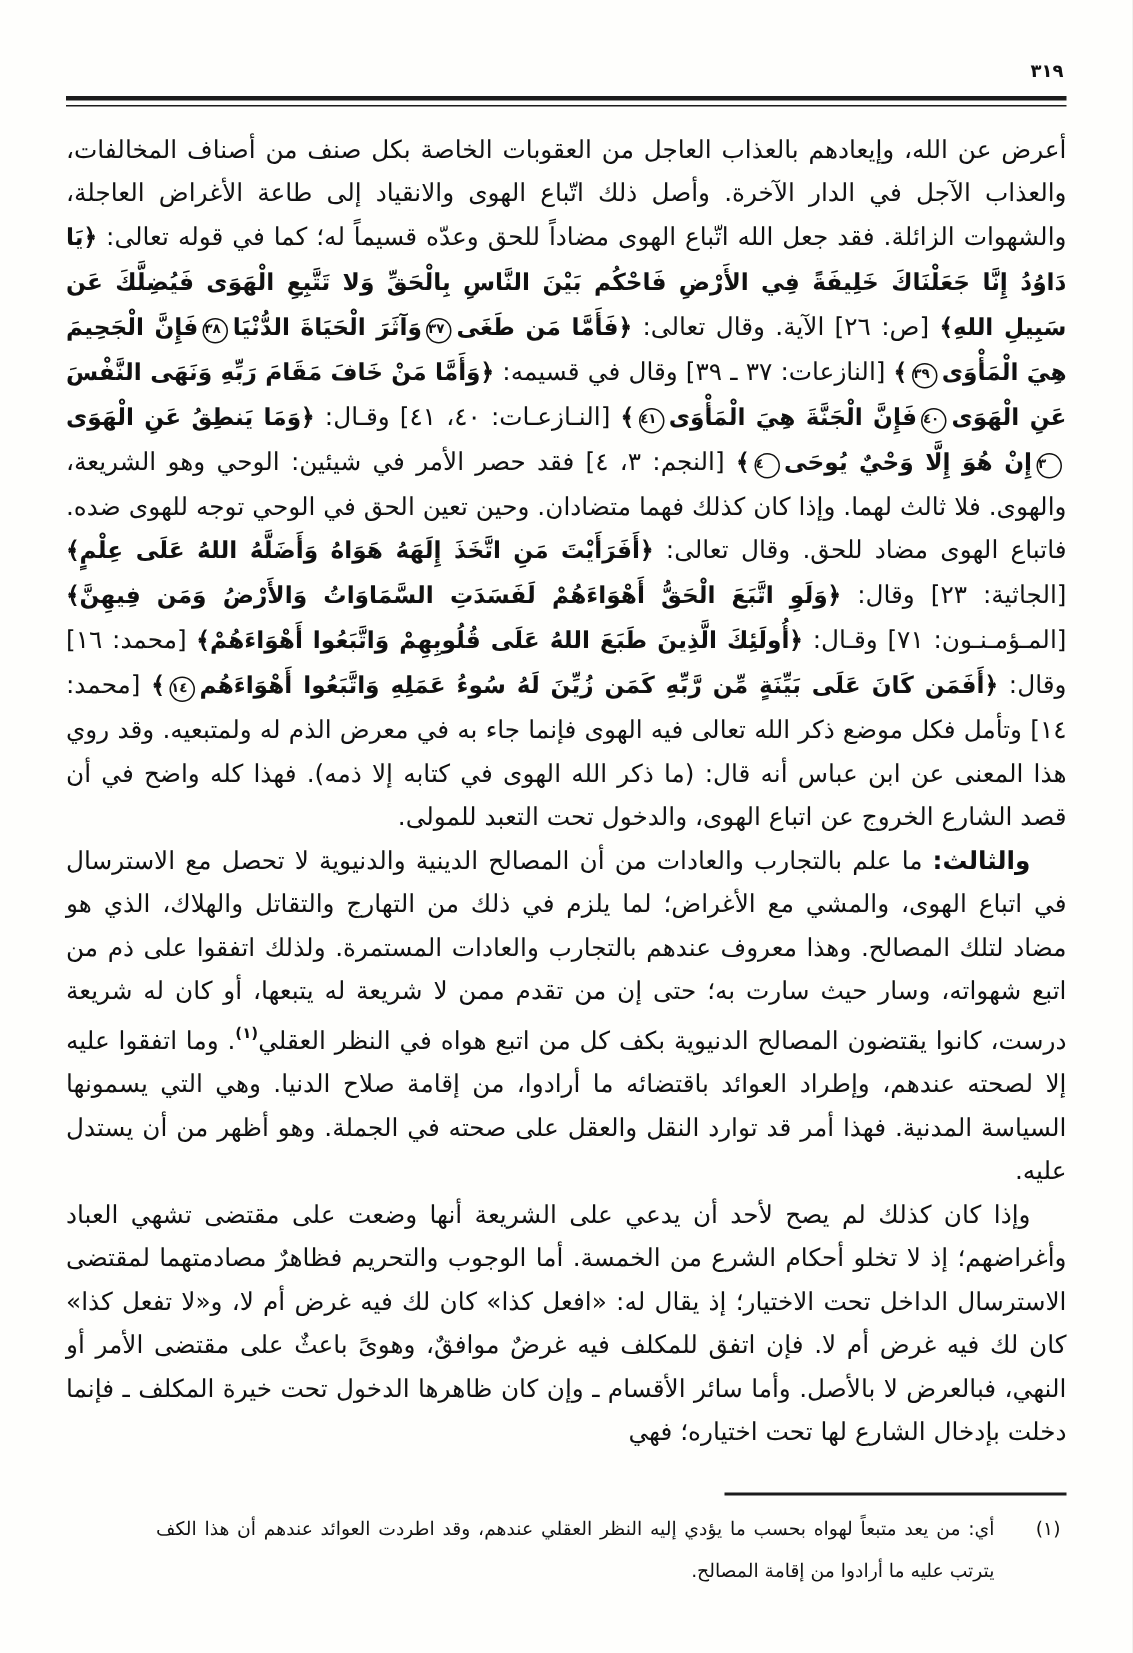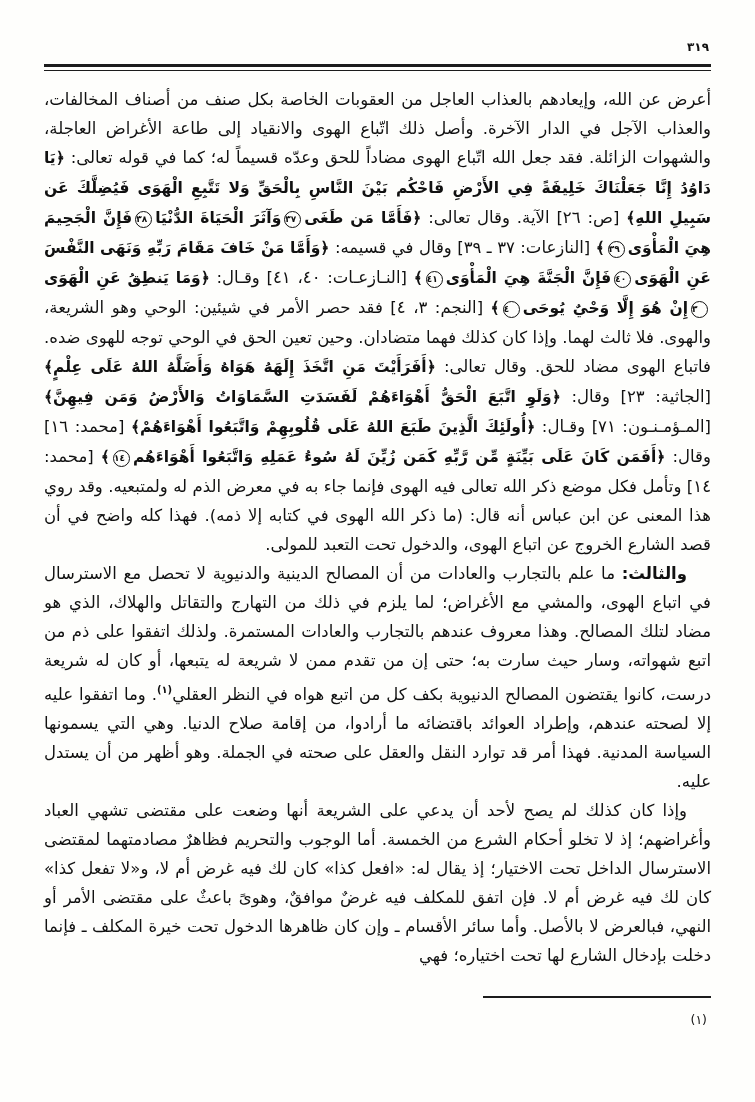--- a/index.html
+++ b/index.html
@@ -45,15 +45,16 @@
   <main class="body">
       <p class="para"><span>أعرض عن الله، وإيعادهم بالعذاب العاجل من العقوبات الخاصة بكل صنف من أصناف المخالفات، والعذاب الآجل في الدار الآخرة. وأصل ذلك اتّباع الهوى والانقياد إلى طاعة الأغراض العاجلة، والشهوات الزائلة. فقد جعل الله اتّباع الهوى مضاداً للحق وعدّه قسيماً له؛ كما في قوله تعالى: </span><span class="quran">﴿يَا دَاوُدُ إِنَّا جَعَلْنَاكَ خَلِيفَةً فِي الأَرْضِ فَاحْكُم بَيْنَ النَّاسِ بِالْحَقِّ وَلا تَتَّبِعِ الْهَوَى فَيُضِلَّكَ عَن سَبِيلِ اللهِ﴾</span><span> [ص: ٢٦] الآية. وقال تعالى: </span><span class="quran">﴿فَأَمَّا مَن طَغَى</span><span class="aya">٣٧</span><span class="quran">وَآثَرَ الْحَيَاةَ الدُّنْيَا</span><span class="aya">٣٨</span><span class="quran">فَإِنَّ الْجَحِيمَ هِيَ الْمَأْوَى</span><span class="aya">٣٩</span><span class="quran">﴾</span><span> [النازعات: ٣٧ ـ ٣٩] وقال في قسيمه: </span><span class="quran">﴿وَأَمَّا مَنْ خَافَ مَقَامَ رَبِّهِ وَنَهَى النَّفْسَ عَنِ الْهَوَى</span><span class="aya">٤٠</span><span class="quran">فَإِنَّ الْجَنَّةَ هِيَ الْمَأْوَى</span><span class="aya">٤١</span><span class="quran">﴾</span><span> [النـازعـات: ٤٠، ٤١] وقـال: </span><span class="quran">﴿وَمَا يَنطِقُ عَنِ الْهَوَى</span><span class="aya">٣</span><span class="quran">إِنْ هُوَ إِلَّا وَحْيٌ يُوحَى</span><span class="aya">٤</span><span class="quran">﴾</span><span> [النجم: ٣، ٤] فقد حصر الأمر في شيئين: الوحي وهو الشريعة، والهوى. فلا ثالث لهما. وإذا كان كذلك فهما متضادان. وحين تعين الحق في الوحي توجه للهوى ضده. فاتباع الهوى مضاد للحق. وقال تعالى: </span><span class="quran">﴿أَفَرَأَيْتَ مَنِ اتَّخَذَ إِلَهَهُ هَوَاهُ وَأَضَلَّهُ اللهُ عَلَى عِلْمٍ﴾</span><span> [الجاثية: ٢٣] وقال: </span><span class="quran">﴿وَلَوِ اتَّبَعَ الْحَقُّ أَهْوَاءَهُمْ لَفَسَدَتِ السَّمَاوَاتُ وَالأَرْضُ وَمَن فِيهِنَّ﴾</span><span> [المـؤمـنـون: ٧١] وقـال: </span><span class="quran">﴿أُولَئِكَ الَّذِينَ طَبَعَ اللهُ عَلَى قُلُوبِهِمْ وَاتَّبَعُوا أَهْوَاءَهُمْ﴾</span><span> [محمد: ١٦] وقال: </span><span class="quran">﴿أَفَمَن كَانَ عَلَى بَيِّنَةٍ مِّن رَّبِّهِ كَمَن زُيِّنَ لَهُ سُوءُ عَمَلِهِ وَاتَّبَعُوا أَهْوَاءَهُم</span><span class="aya">١٤</span><span class="quran">﴾</span><span> [محمد: ١٤] وتأمل فكل موضع ذكر الله تعالى فيه الهوى فإنما جاء به في معرض الذم له ولمتبعيه. وقد روي هذا المعنى عن ابن عباس أنه قال: (ما ذكر الله الهوى في كتابه إلا ذمه). فهذا كله واضح في أن قصد الشارع الخروج عن اتباع الهوى، والدخول تحت التعبد للمولى.</span></p>
       <p class="para indent"><span class="lead">والثالث:</span><span> ما علم بالتجارب والعادات من أن المصالح الدينية والدنيوية لا تحصل مع الاسترسال في اتباع الهوى، والمشي مع الأغراض؛ لما يلزم في ذلك من التهارج والتقاتل والهلاك، الذي هو مضاد لتلك المصالح. وهذا معروف عندهم بالتجارب والعادات المستمرة. ولذلك اتفقوا على ذم من اتبع شهواته، وسار حيث سارت به؛ حتى إن من تقدم ممن لا شريعة له يتبعها، أو كان له شريعة درست، كانوا يقتضون المصالح الدنيوية بكف كل من اتبع هواه في النظر العقلي</span><span class="fnref">(١)</span><span>. وما اتفقوا عليه إلا لصحته عندهم، وإطراد العوائد باقتضائه ما أرادوا، من إقامة صلاح الدنيا. وهي التي يسمونها السياسة المدنية. فهذا أمر قد توارد النقل والعقل على صحته في الجملة. وهو أظهر من أن يستدل عليه.</span></p>
       <p class="para indent"><span>وإذا كان كذلك لم يصح لأحد أن يدعي على الشريعة أنها وضعت على مقتضى تشهي العباد وأغراضهم؛ إذ لا تخلو أحكام الشرع من الخمسة. أما الوجوب والتحريم فظاهرٌ مصادمتهما لمقتضى الاسترسال الداخل تحت الاختيار؛ إذ يقال له: «افعل كذا» كان لك فيه غرض أم لا، و«لا تفعل كذا» كان لك فيه غرض أم لا. فإن اتفق للمكلف فيه غرضٌ موافقٌ، وهوىً باعثٌ على مقتضى الأمر أو النهي، فبالعرض لا بالأصل. وأما سائر الأقسام ـ وإن كان ظاهرها الدخول تحت خيرة المكلف ـ فإنما دخلت بإدخال الشارع لها تحت اختياره؛ فهي</span></p>
     </main>
 
   <div class="fn-sep"></div>
 
   <div class="footnote">
     <span class="fn-marker">(١)</span>
+    <span>أي: من يعد متبعاً لهواه بحسب ما يؤدي إليه النظر العقلي عندهم، وقد اطردت العوائد عندهم أن هذا الكف يترتب عليه ما أرادوا من إقامة المصالح.</span>
   </div>
 
 </div>
 
 </body></html>

